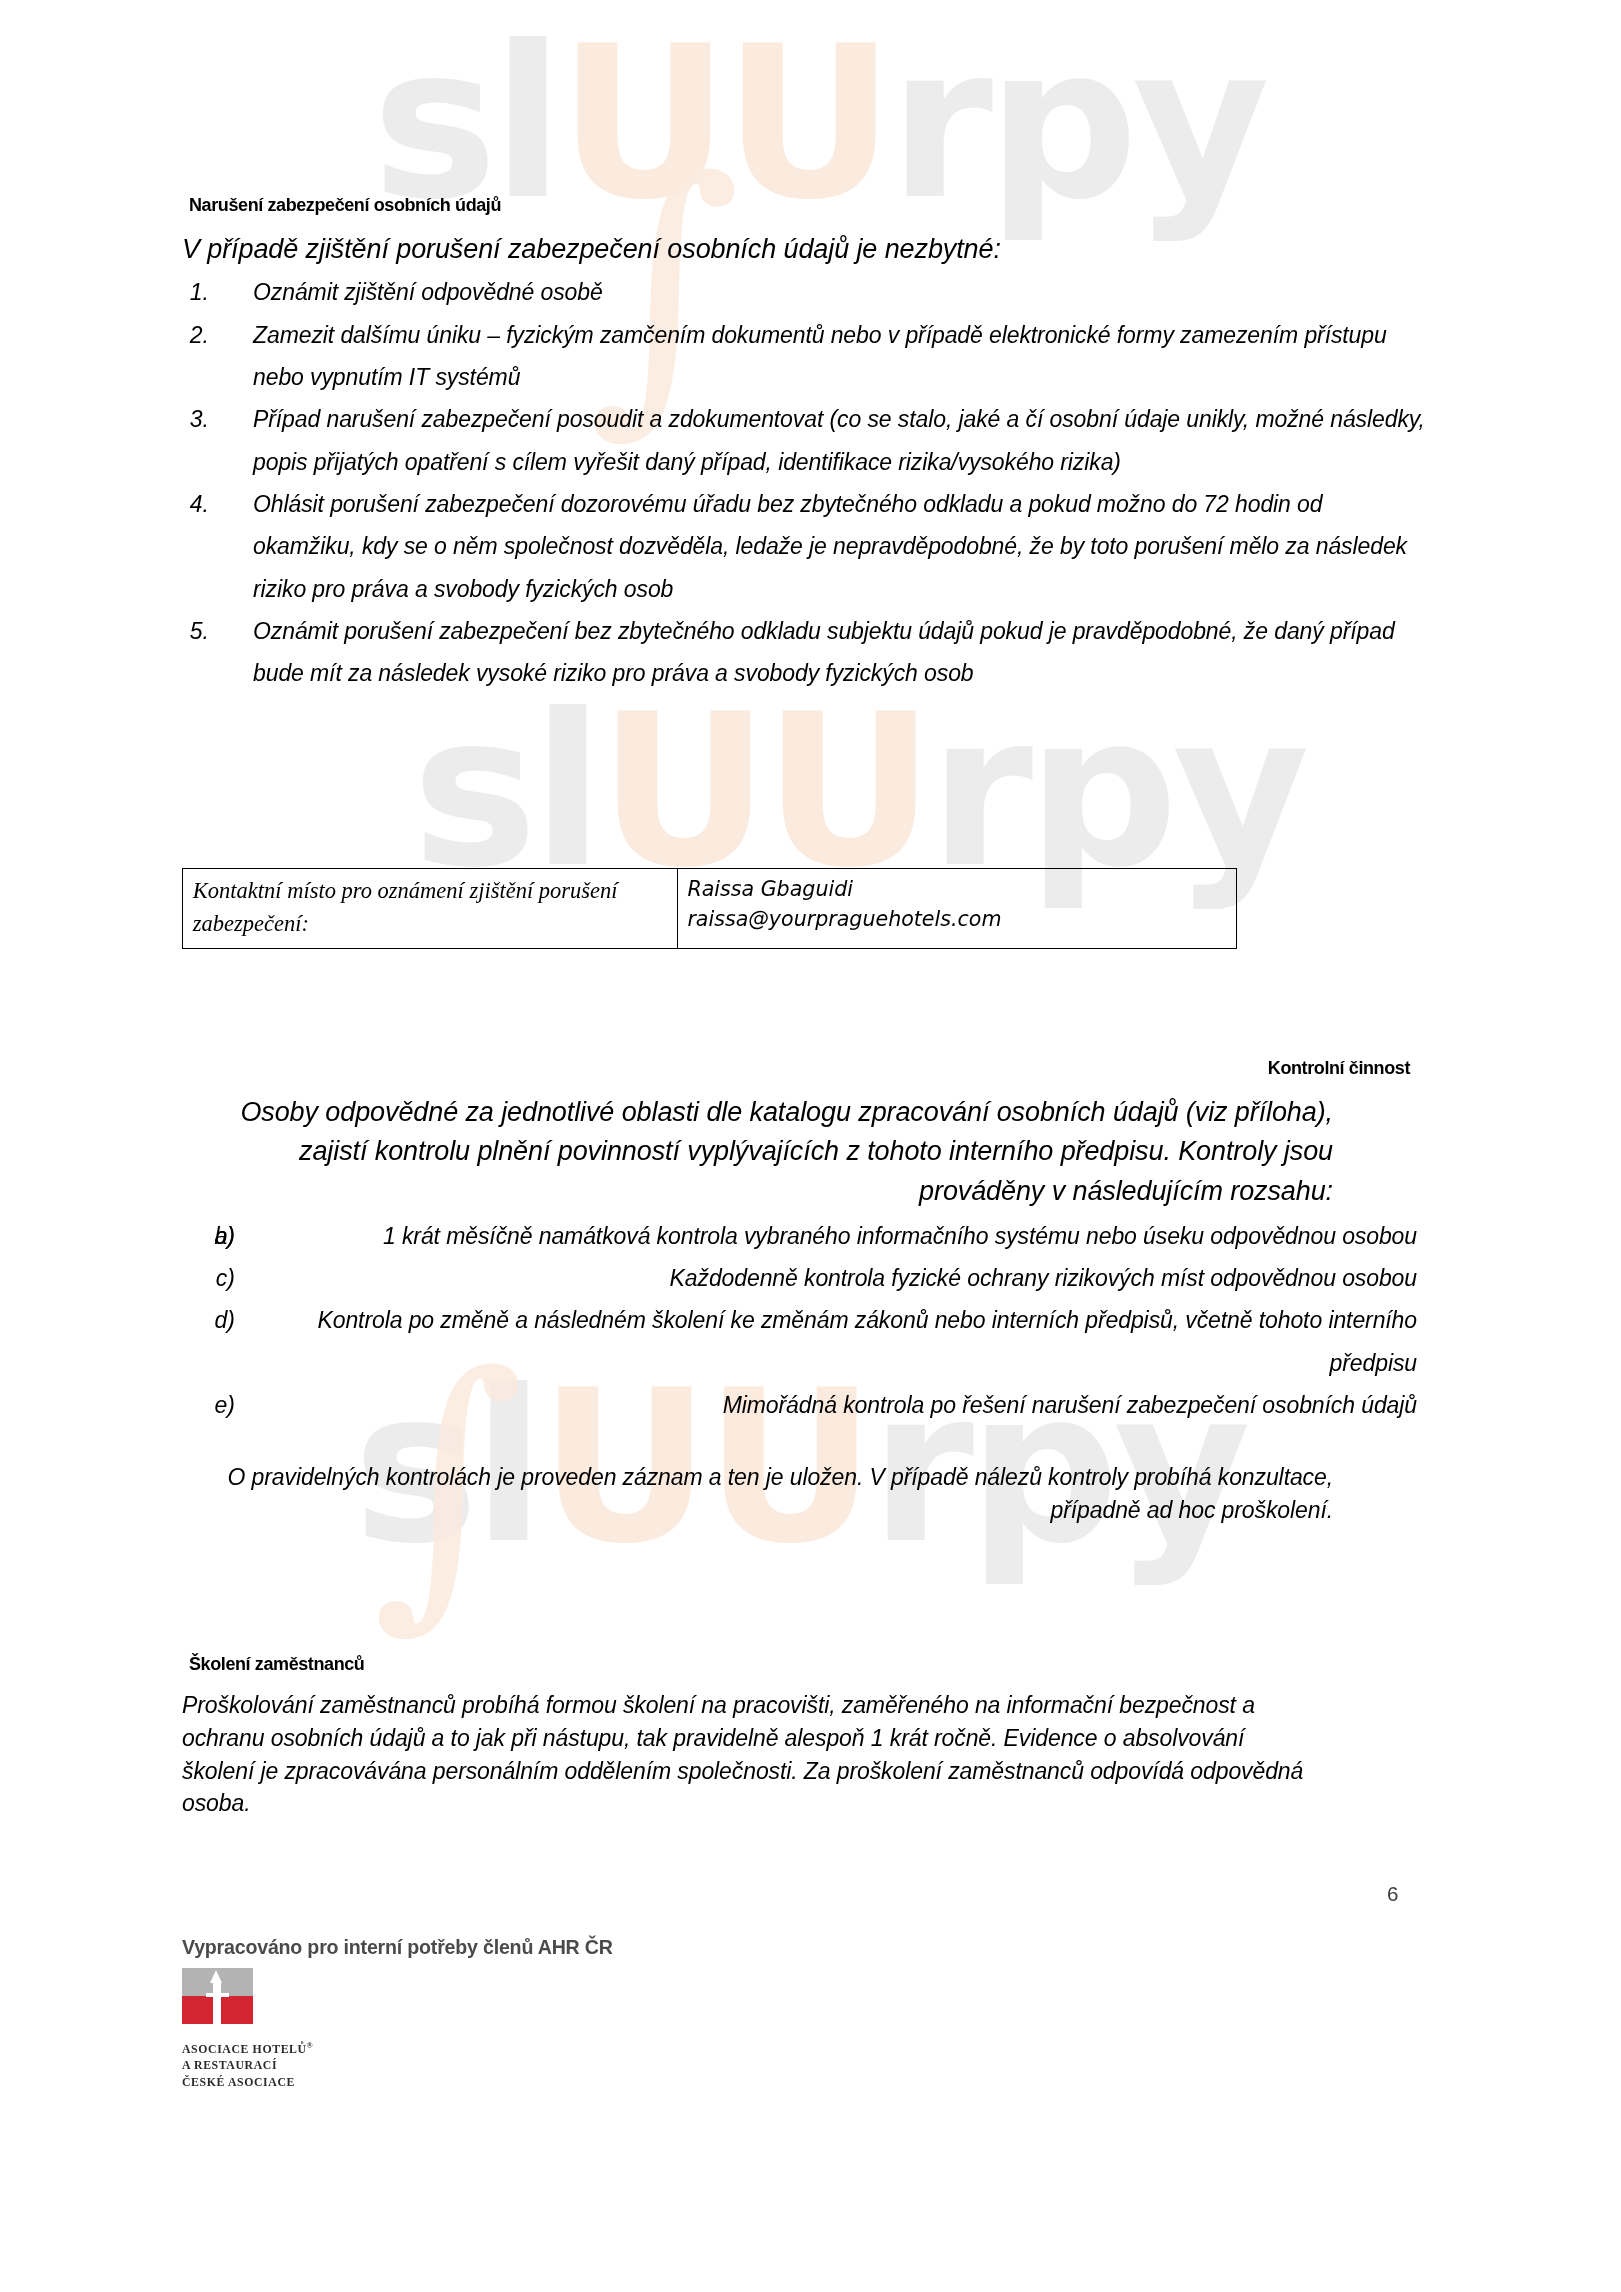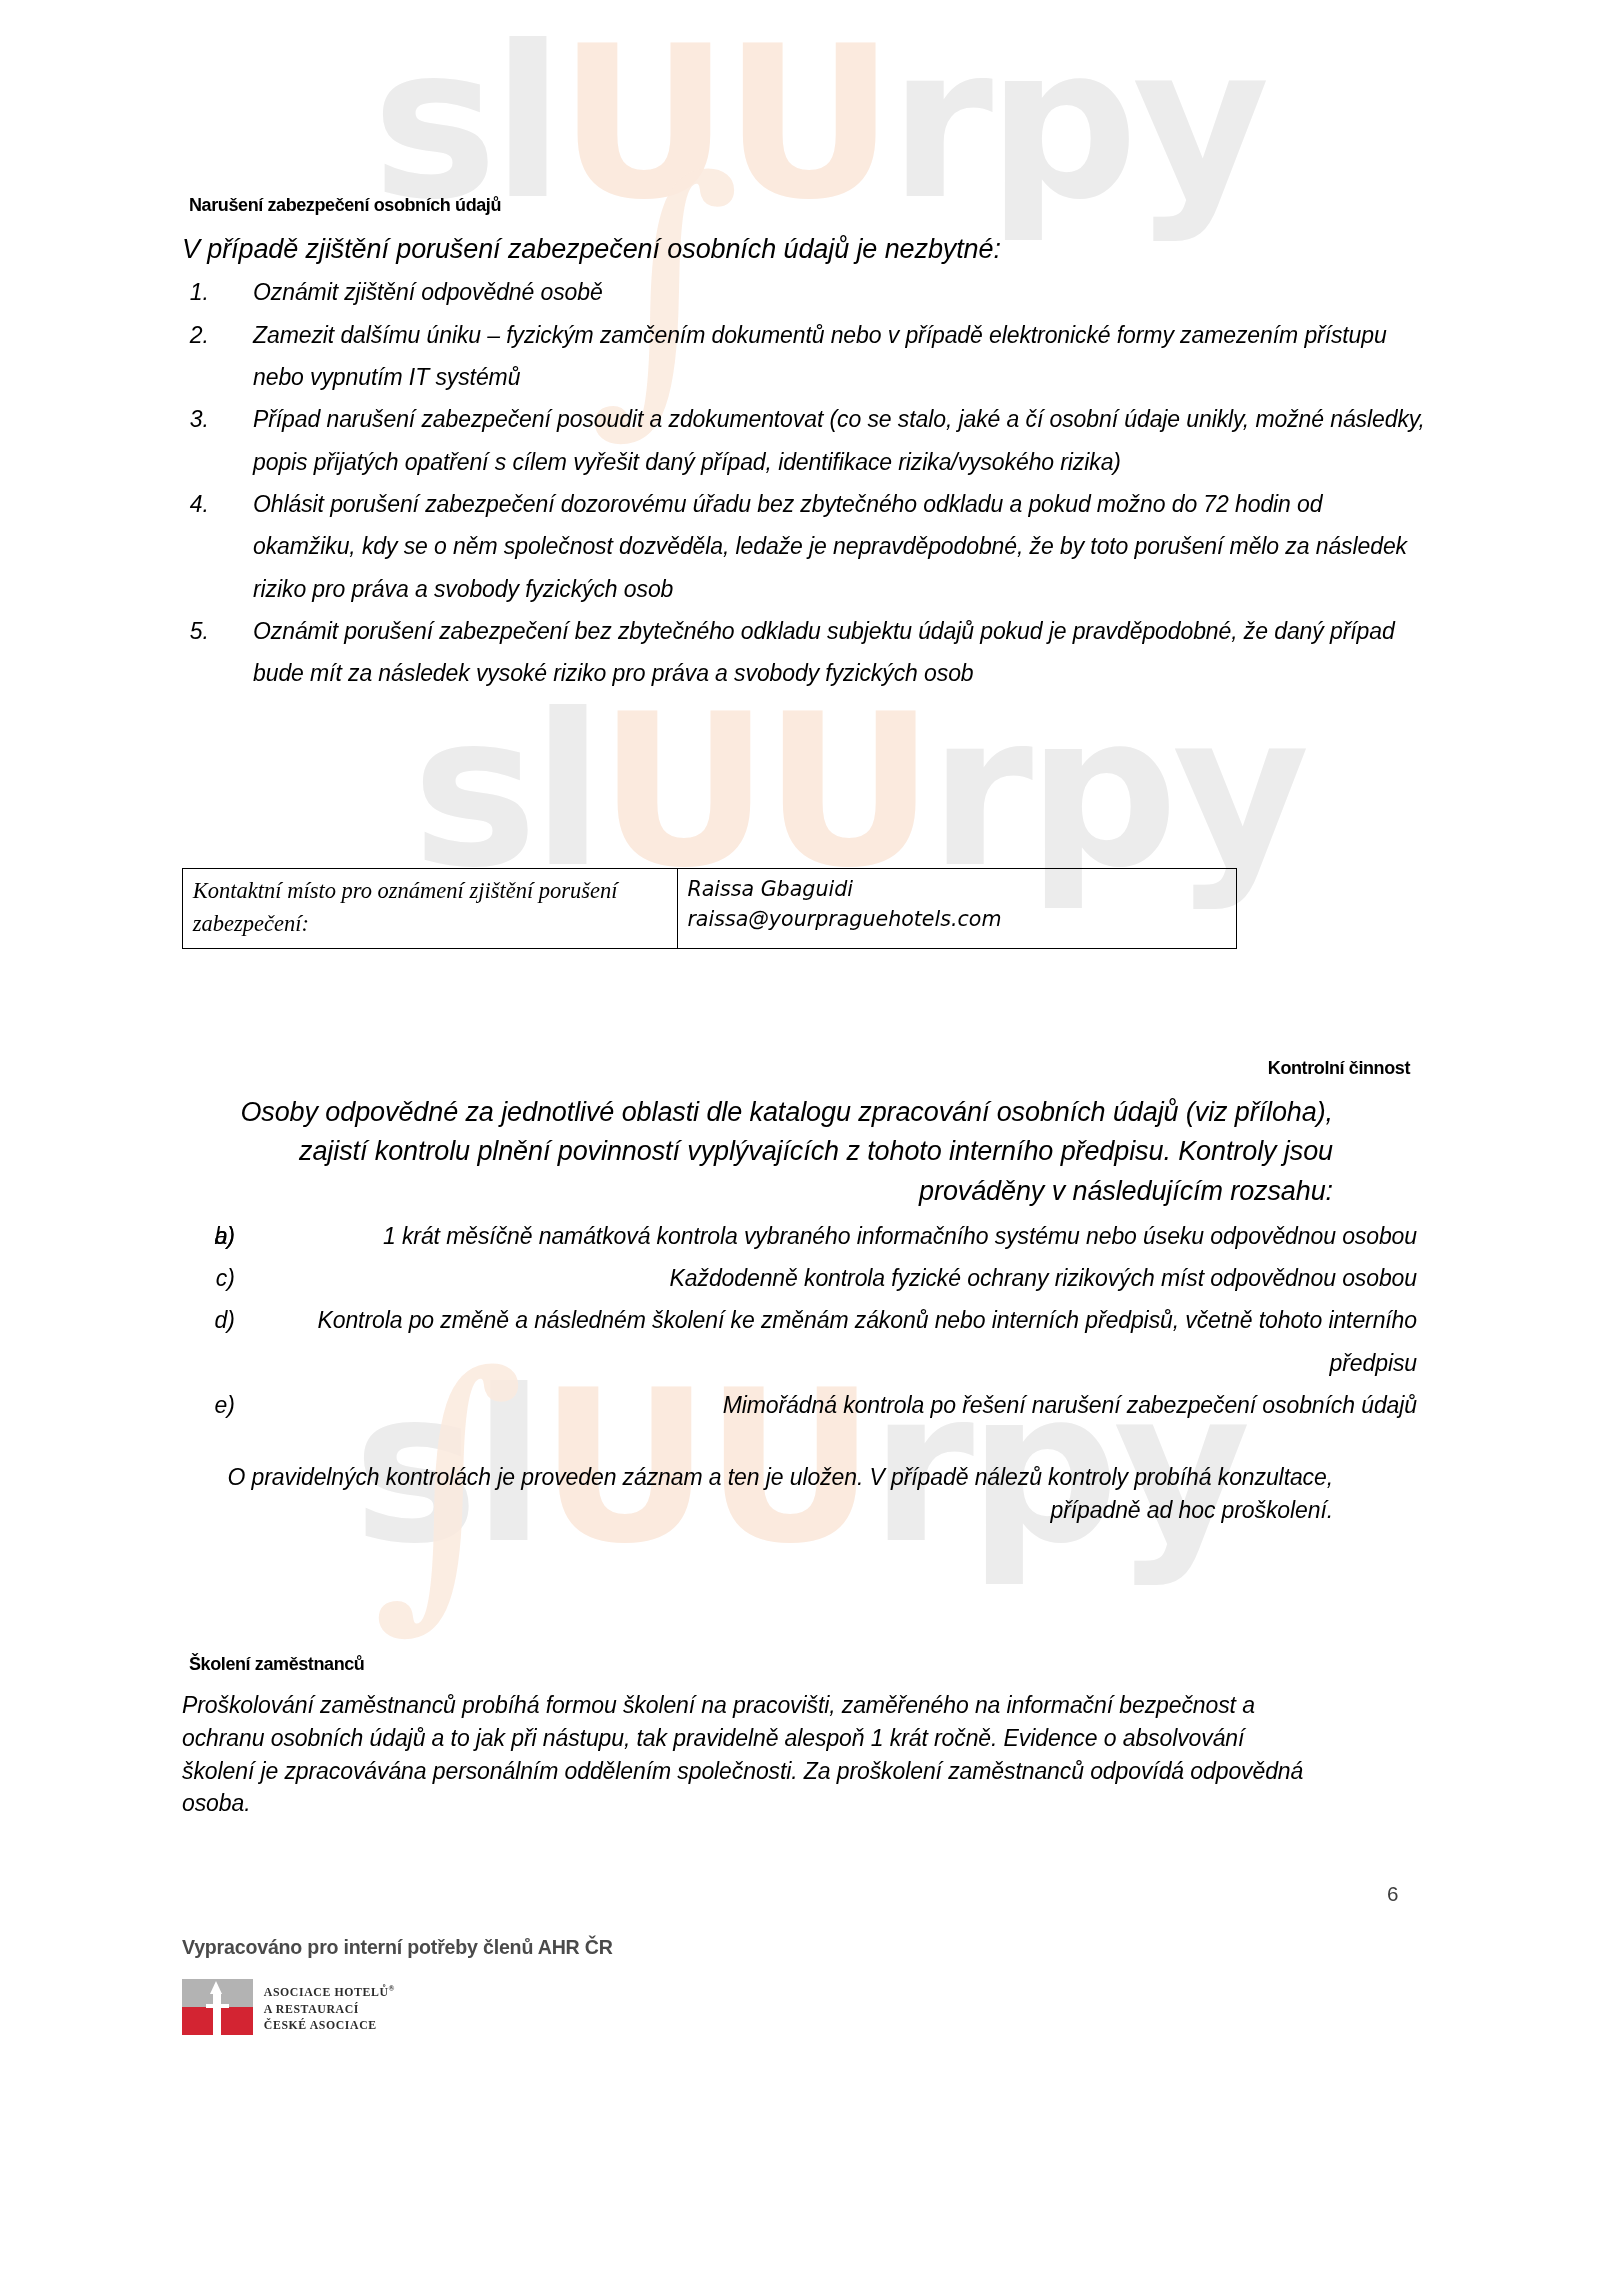--- a/index.html
+++ b/index.html
@@ -295,21 +295,21 @@
       <p class="para" style="margin-top:13.7px; width:1137px;">Proškolování zaměstnanců probíhá formou školení na pracovišti, zaměřeného na informační bezpečnost a ochranu osobních údajů a to jak při nástupu, tak pravidelně alespoň 1 krát ročně. Evidence o absolvování školení je zpracovávána personálním oddělením společnosti. Za proškolení zaměstnanců odpovídá odpovědná osoba.</p>
     </div>
 
     <div class="blk" style="left:1387px; top:1882px;">
       <span class="page-number">6</span>
     </div>
 
     <div class="blk" style="left:182px; top:1936px;font-weight:bold;">
       <div class="footer-note">Vypracováno pro interní potřeby členů AHR ČR</div>
 
-      <div class="logo-wrap" style="margin-top:20px;">
+      <div class="logo-wrap" style="margin-top:9px;flex-direction:column;">
         <div class="logo-mark">
           <div class="grey"></div>
           <div class="red"></div>
           <div class="spire"></div>
           <div class="col"></div>
           <div class="bar"></div>
         </div>
         <div class="logo-text">
           <div class="l1"><span>ASOCIACE HOTELŮ</span><sup>®</sup></div>
           <div>A RESTAURACÍ</div>

